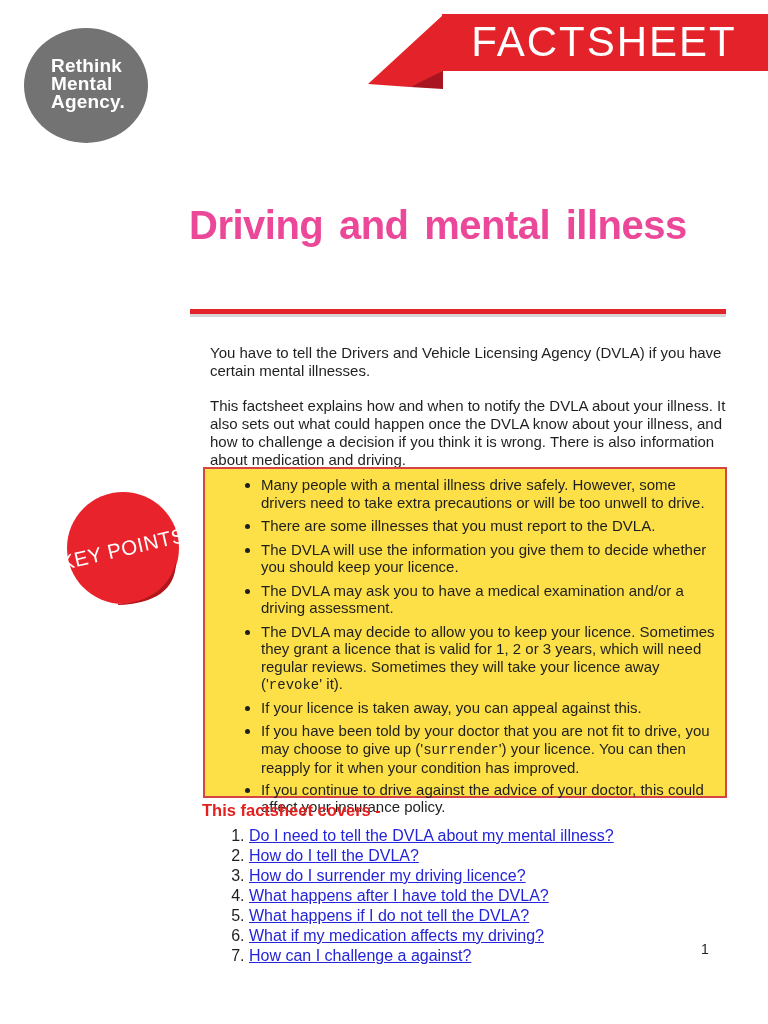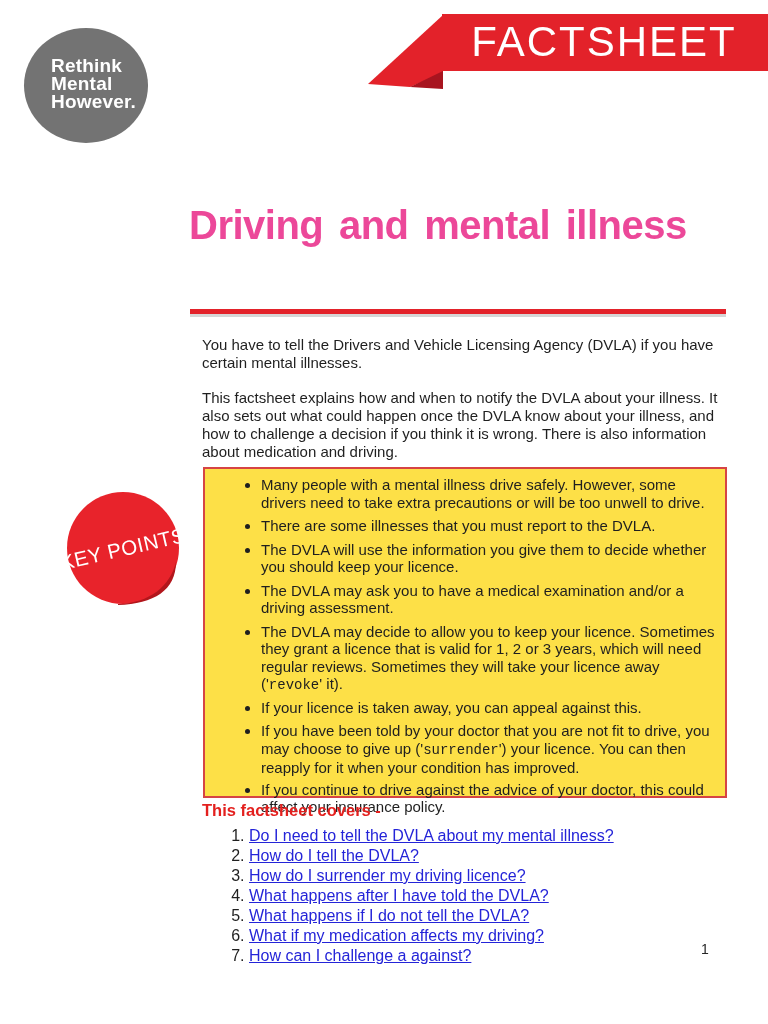--- a/index.html
+++ b/index.html
@@ -19,21 +19,21 @@
   .banner text{font-family:"Liberation Sans",sans-serif;font-weight:400;}
 
   
   .title{left:189px;top:202px;font-size:40px;font-weight:bold;color:#ec4899;
          letter-spacing:-.5px;word-spacing:5px;white-space:nowrap;line-height:46px;}
   .rule{left:190px;top:309px;width:536px;height:5px;background:#e3222a;
         box-shadow:0 3px 0 #d6d6d6;}
 
   
   .intro{left:202px;top:336px;width:535px;font-size:15px;line-height:18px;}
-  .intro p{margin:0;}
+  .intro p{margin:8px;}
   .intro .p1{margin-bottom:17px;}
 
   
   .kp-box{left:203px;top:467px;width:524px;height:331px;box-sizing:border-box;
           border:2px solid #d64444;padding:7px 8px 0 12px;background:#fde047;}
   .kp-box ul{margin:0;padding-left:44px;font-size:15px;line-height:17.5px;}
   .kp-box li{margin-bottom:4px;}
   .mono{font-family:"Liberation Mono","DejaVu Sans Mono",monospace;font-size:14px;}
 
   
@@ -49,21 +49,21 @@
   .covers a{color:#2424d8;text-decoration:underline;cursor:pointer;text-align:center;}
 
   .pageno{left:701px;top:941px;font-size:14px;color:#262626;}
 </style>
 </head>
 <body>
 
 <div class="abs logo">
   <div>Rethink</div>
   <div>Mental</div>
-  <div>However.</div>
+  <div>Agency.</div>
 </div>
 
 <div class="abs banner">
   <svg viewBox="0 0 402 78" xmlns="http://www.w3.org/2000/svg">
     <polygon points="77,2 2,71 44,74 77,60" fill="#e3222a"></polygon>
     <polygon points="44,74 77,58 77,76" fill="#a8141f"></polygon>
     <rect x="76" y="1" width="326" height="57" fill="#e3222a"></rect>
     <text x="238" y="43" text-anchor="middle" font-size="42" letter-spacing="2" fill="#ffffff">FACTSHEET</text>
   </svg>
 </div>

